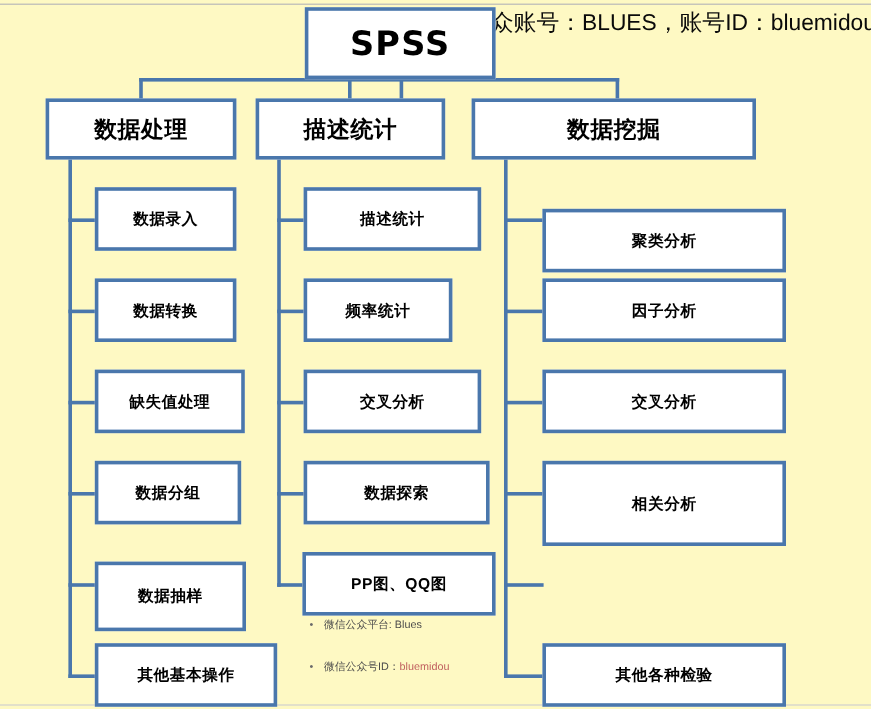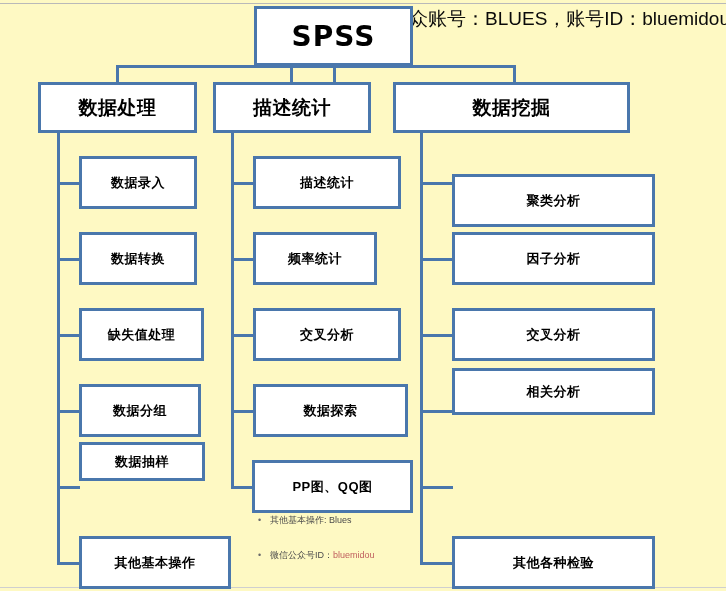--- a/index.html
+++ b/index.html
@@ -147,39 +147,39 @@
   <div class="node root" style="left:254px; top:6px; width:159px; height:60px;">SPSS</div>
 
   <div class="node branch" style="left:38px; top:82px; width:159px; height:51px;">数据处理</div>
   <div class="node branch" style="left:213px; top:82px; width:158px; height:51px;">描述统计</div>
   <div class="node branch" style="left:393px; top:82px; width:237px; height:51px;">数据挖掘</div>
 
   <div class="node leaf" style="left:79px; top:156px; width:118px; height:53px;">数据录入</div>
   <div class="node leaf" style="left:79px; top:232px; width:118px; height:53px;">数据转换</div>
   <div class="node leaf" style="left:79px; top:308px; width:125px; height:53px;">缺失值处理</div>
   <div class="node leaf" style="left:79px; top:384px; width:122px; height:53px;">数据分组</div>
-  <div class="node leaf" style="left:79px; top:442px; width:126px; height:39px;">数据抽样</div>
+  <div class="node leaf" style="left:79px; top:468px; width:126px; height:58px;">数据抽样</div>
   <div class="node leaf" style="left:79px; top:536px; width:152px; height:53px;">其他基本操作</div>
 
   <div class="node leaf" style="left:253px; top:156px; width:148px; height:53px;">描述统计</div>
   <div class="node leaf" style="left:253px; top:232px; width:124px; height:53px;">频率统计</div>
   <div class="node leaf" style="left:253px; top:308px; width:148px; height:53px;">交叉分析</div>
   <div class="node leaf" style="left:252px; top:460px; width:161px; height:53px;">PP图、QQ图</div>
   <div class="node leaf" style="left:253px; top:384px; width:155px; height:53px;">数据探索</div>
 
   <div class="node leaf" style="left:452px; top:156px; width:203px; height:53px;margin-top:18px;">聚类分析</div>
   <div class="node leaf" style="left:452px; top:232px; width:203px; height:53px;">因子分析</div>
   <div class="node leaf" style="left:452px; top:308px; width:203px; height:53px;">交叉分析</div>
-  <div class="node leaf" style="left:452px; top:368px; width:203px; height:47px;">相关分析</div>
+  <div class="node leaf" style="left:452px; top:384px; width:203px; height:71px;">相关分析</div>
   <div class="node leaf" style="left:452px; top:536px; width:203px; height:53px;font-family:Liberation Mono, monospace;">其他各种检验</div>
 
   <div class="footnotes">
     <div class="footnote">
       <span class="bullet">•</span>
-      <span class="fn-text">其他基本操作: Blues</span>
+      <span class="fn-text">微信公众平台: Blues</span>
     </div>
     <div class="footnote">
       <span class="bullet">•</span>
       <span class="fn-text">微信公众号ID：</span>
         <span class="fn-accent">bluemidou</span>
     </div>
   </div>
 
 </div>
 

